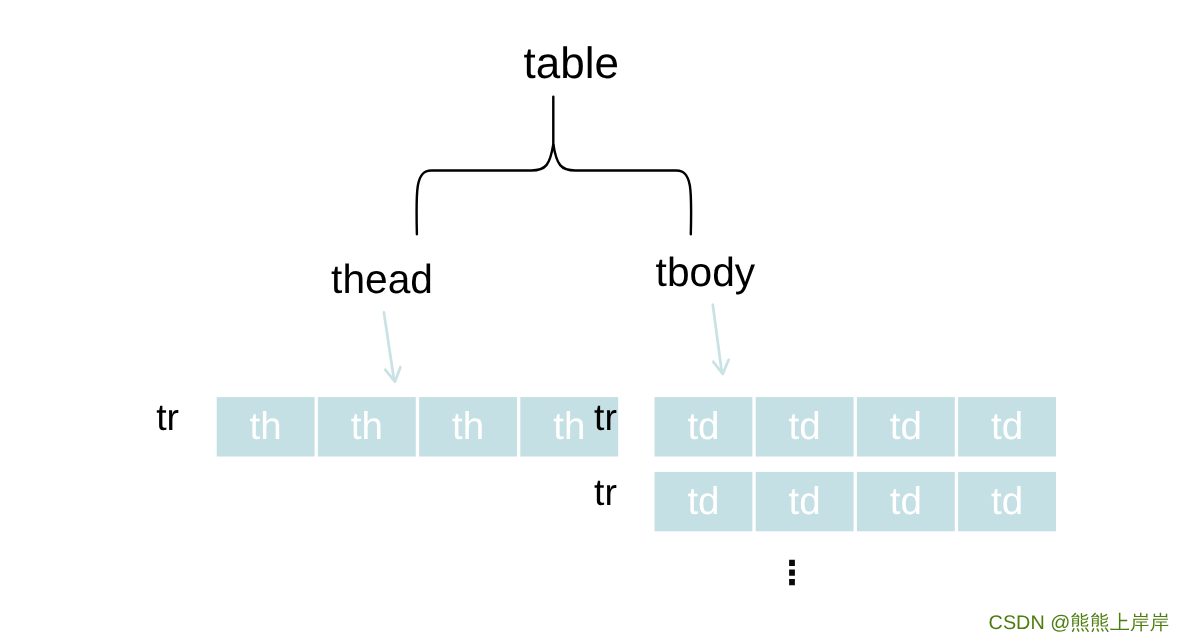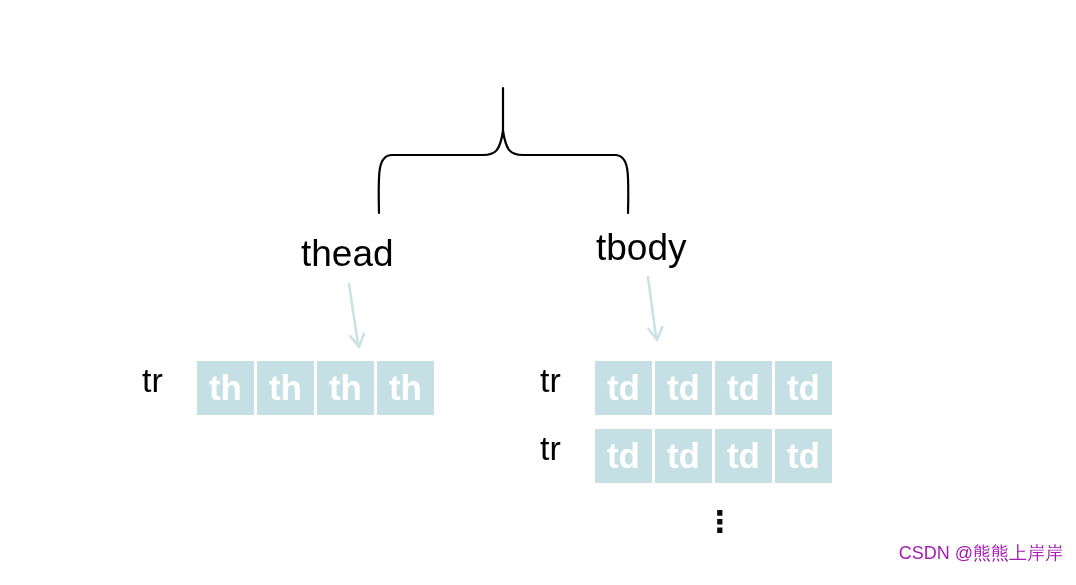--- a/index.html
+++ b/index.html
@@ -56,53 +56,54 @@
     font-size: 34px;
     color: #000000;
     flex: 0 0 auto;
   }
   .cells {
     display: flex;
     gap: 3px;
     flex: 0 0 auto;
   }
   .cell {
-    width: 57px;
+    width: 89px;
     height: 54px;
     line-height: 54px;
     text-align: center;
     background: #c5e0e4;
     color: #ffffff;
-    font-weight: bold;
+    font-weight: normal;
     font-size: 35px;
     user-select: none;
   }
   .ellipsis {
     position: absolute;
     left: 705px;
     top: 502px;
     font-size: 30px;
     font-weight: bold;
     color: #0a0a0a;
     line-height: 1.3;
   }
   .watermark {
     position: absolute;
     right: 13px;
-    bottom: 20px;
+    bottom: 7px;
     font-size: 18px;
-    color: #a21caf;
+    color: #4d7c0f;
     white-space: nowrap;
   }
 </style>
 </head>
 <body>
 
 <div class="canvas">
 
+  <div class="root-label">table</div>
 
   <svg class="connector-svg" width="1076" height="585" viewBox="0 0 1076 585" xmlns="http://www.w3.org/2000/svg">
 
     <path d="M 503 88 L 503 134" fill="none" stroke-width="2.2" stroke-linecap="round" stroke="#000000"></path>
 
     <path d="M 379 213
              C 378 172 378 155 392 155
              L 483 155
              C 496 155 500 150 503 131
              C 506 150 510 155 523 155

